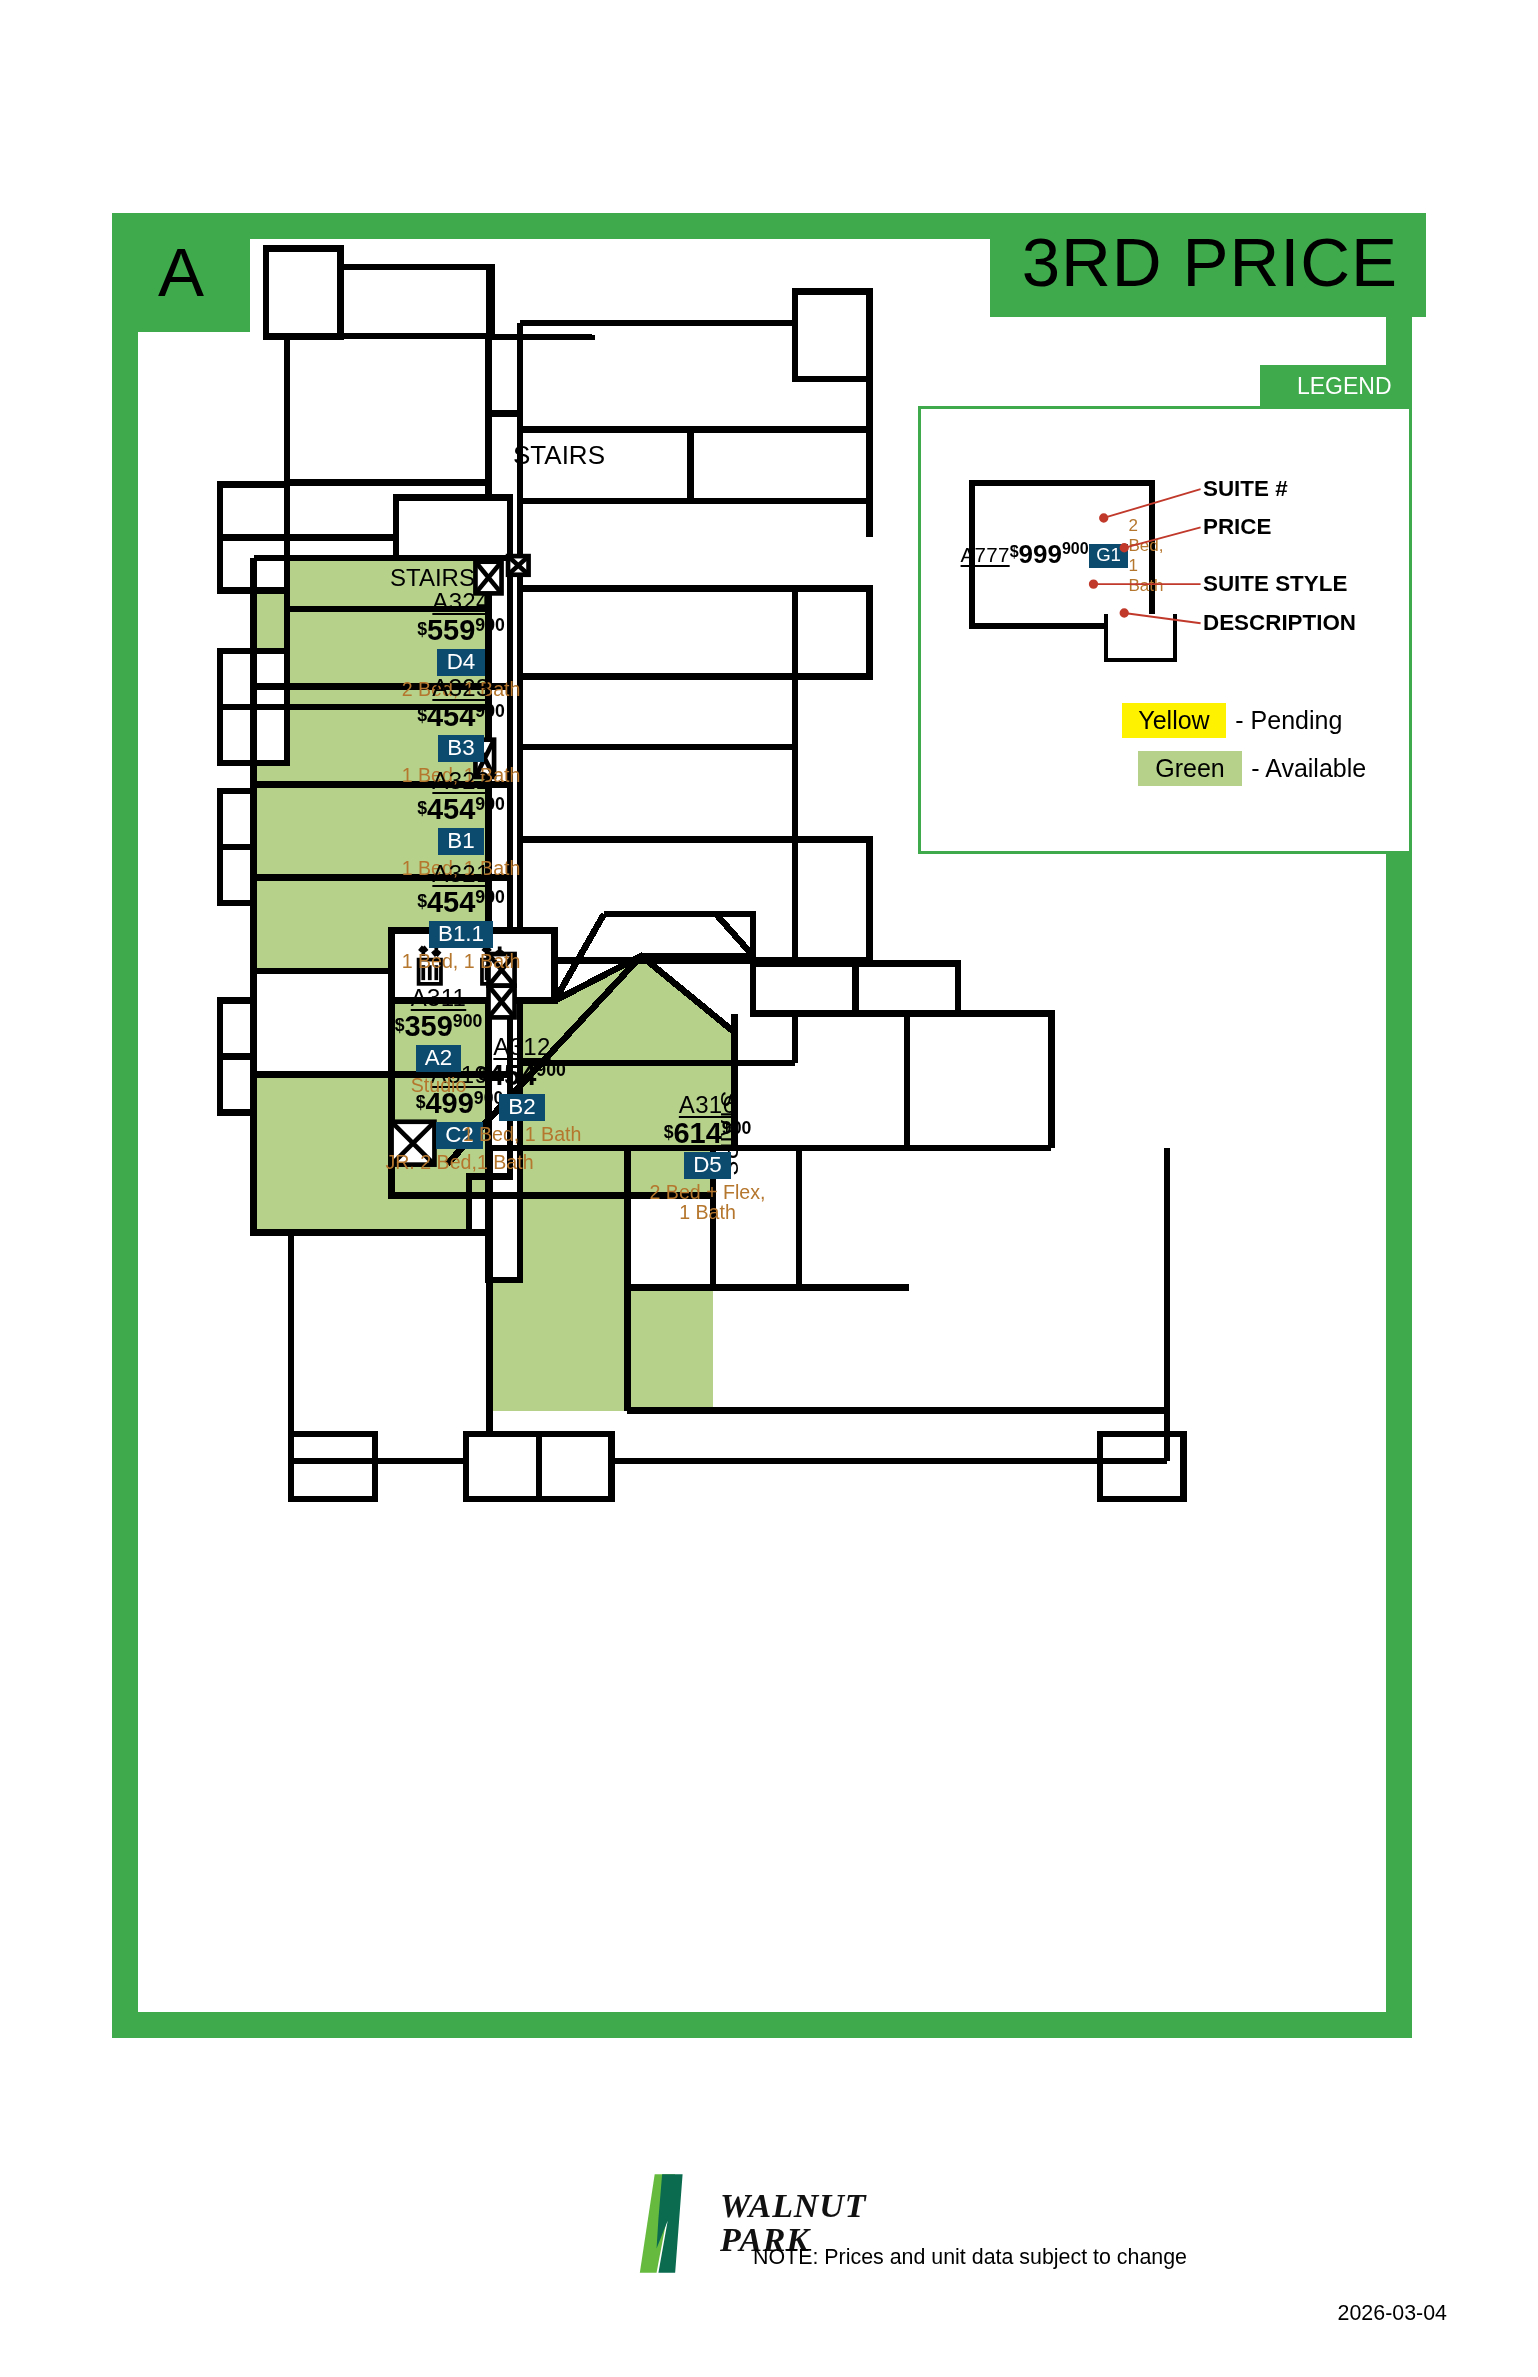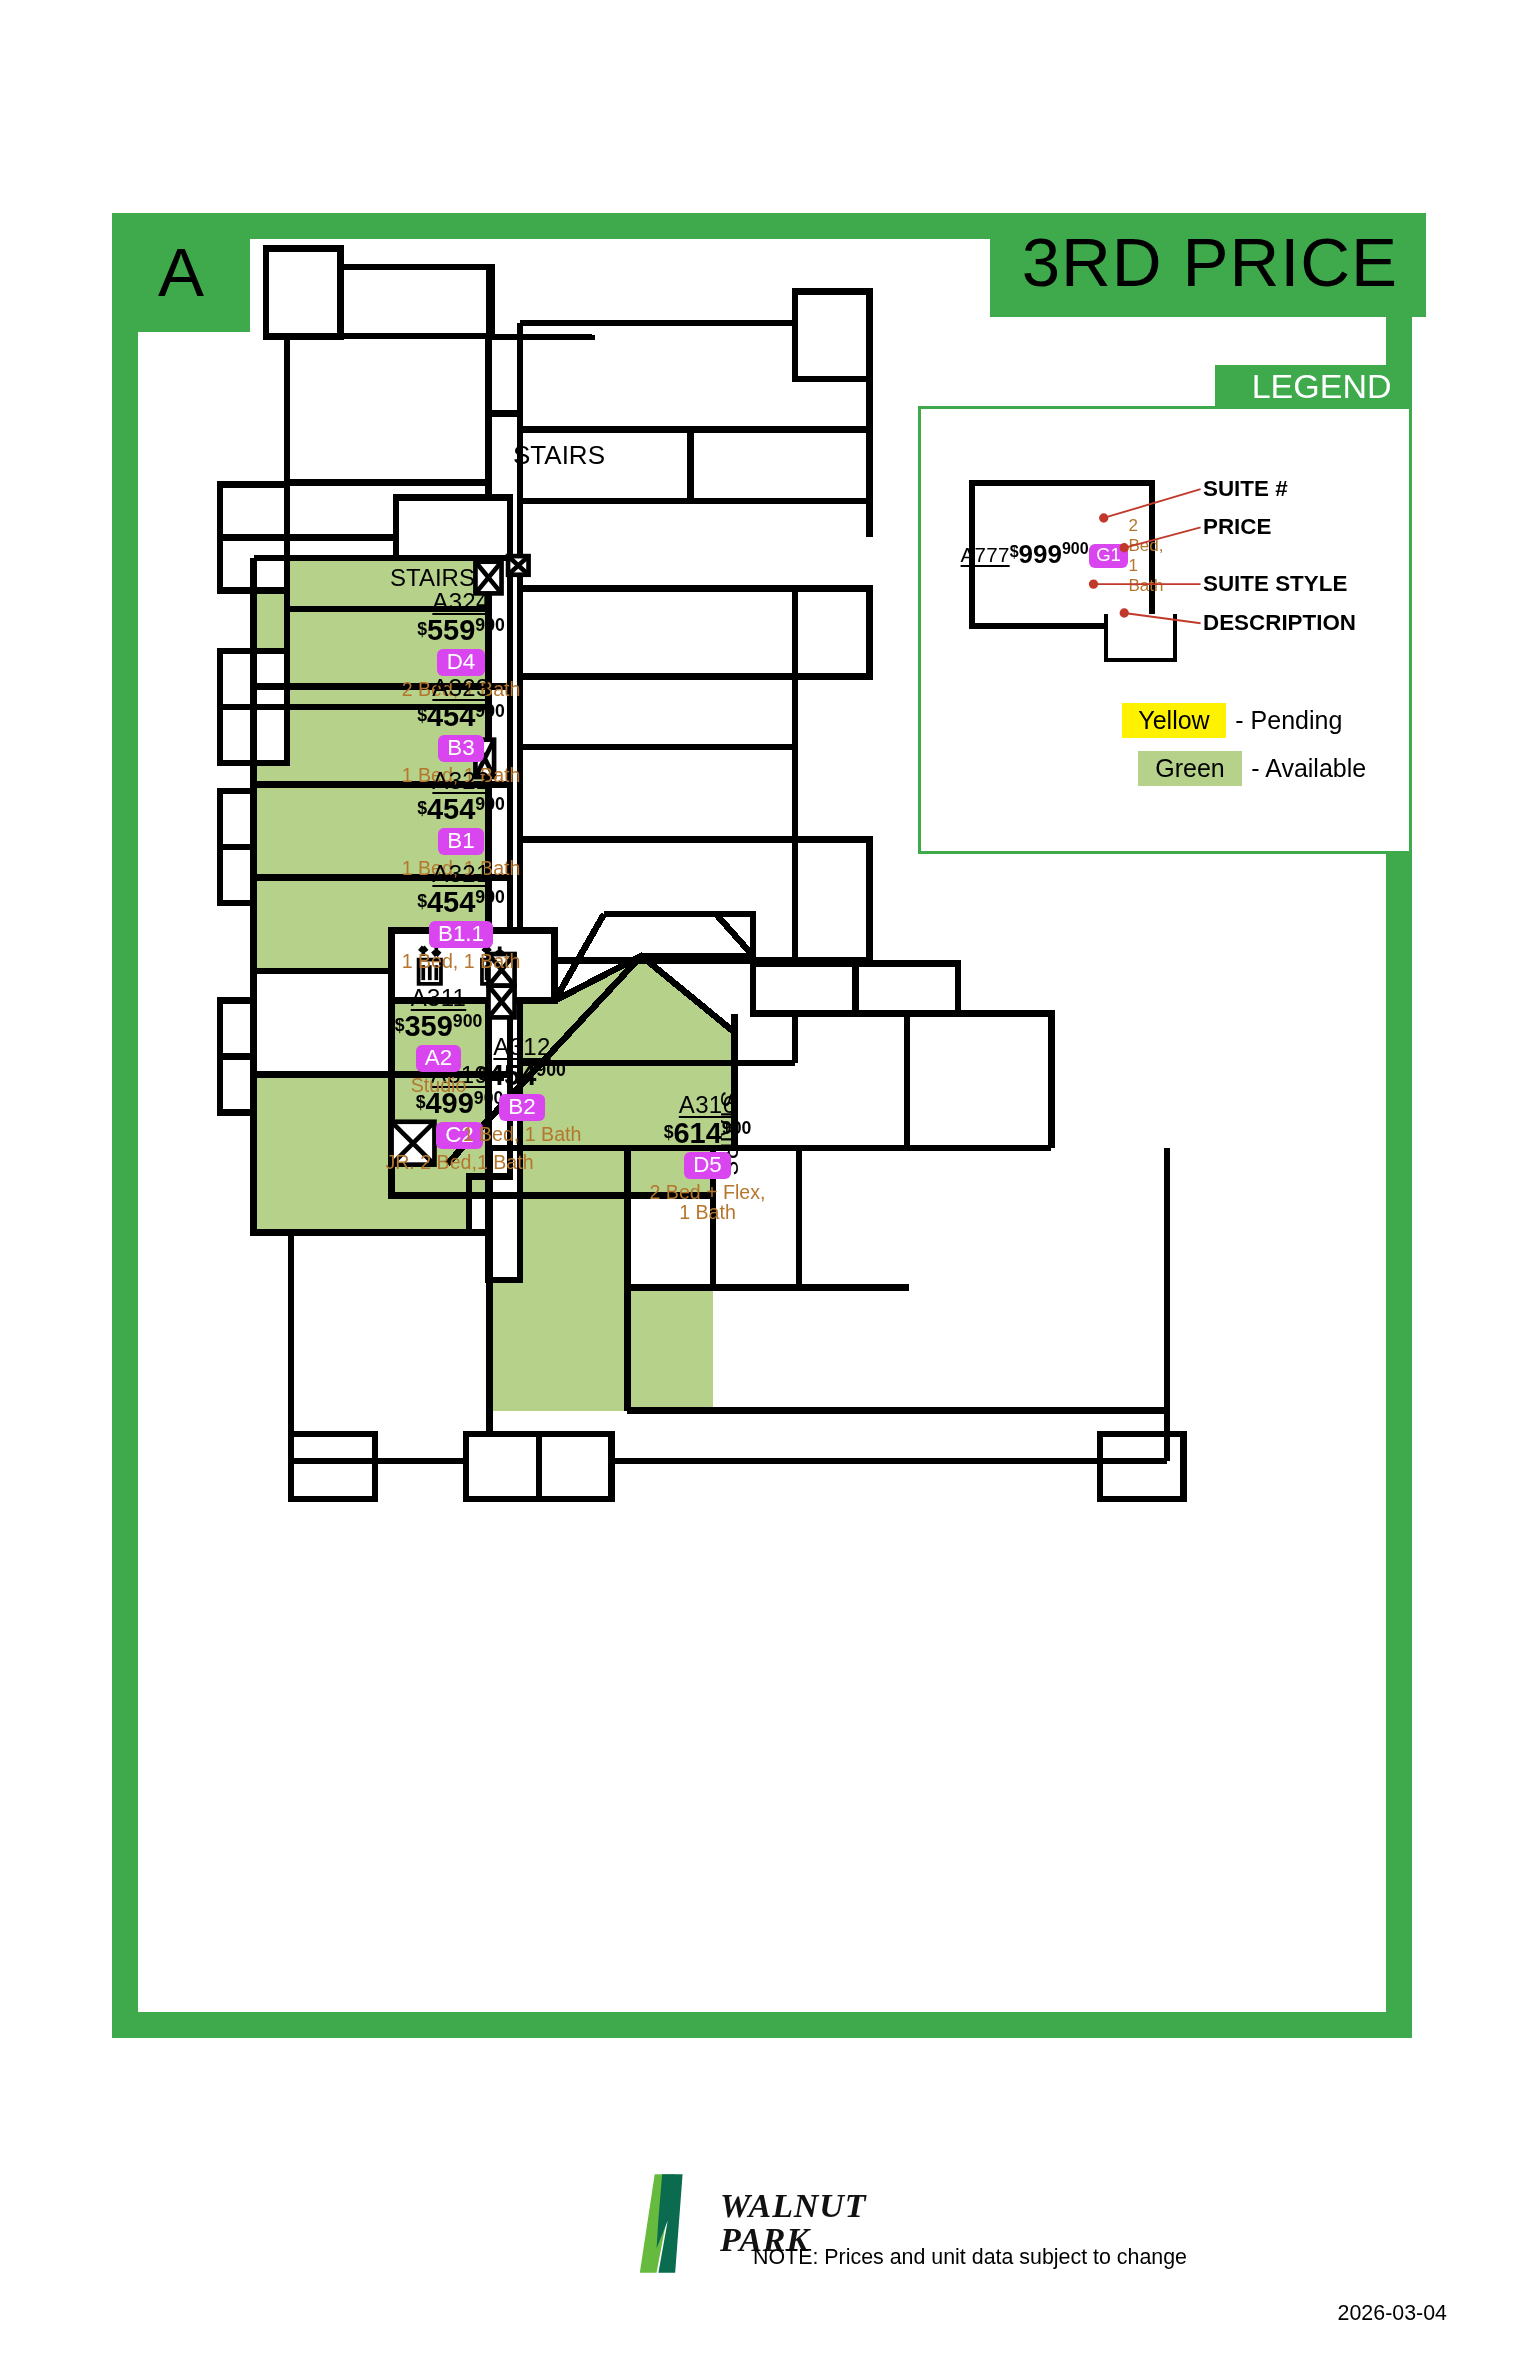--- a/index.html
+++ b/index.html
@@ -17,21 +17,21 @@
             display:flex;align-items:center;justify-content:center;padding:0 28px 5.6px 32px;
             box-sizing:border-box;}
   .floor-title span{font-size:69px;line-height:1;color:#000;letter-spacing:0.9px;
             font-family:"Liberation Sans",sans-serif;}
 
   
   .legend-wrap{position:absolute;left:918px;top:365px;width:494px;height:489px;}
   .legend-tab{position:absolute;right:0;top:0;height:45px;background:#3faa4c;
             display:flex;align-items:center;justify-content:flex-end;padding:0 20.5px 2.8px 37px;
             box-sizing:border-box;}
-  .legend-tab span{font-size:34px;color:#fff;line-height:1;font-family:"Liberation Sans",sans-serif;}
+  .legend-tab span{font-size:23px;color:#fff;line-height:1;font-family:"Liberation Sans",sans-serif;}
   .legend-box{position:absolute;left:0;top:41px;right:0;bottom:0;border:3.7px solid #3faa4c;
             background:#fff;box-sizing:border-box;}
   .legend-sample{position:absolute;left:48px;top:71px;width:186px;height:149px;
             border:6.5px solid #000;background:#fff;box-sizing:border-box;
             display:flex;flex-direction:row;align-items:center;justify-content:center;}
   .legend-sample-notch{position:absolute;left:183px;top:205px;width:73px;height:48px;
             border:4.7px solid #000;border-top:none;background:#fff;box-sizing:border-box;}
   .lg-label{position:absolute;font-size:22.4px;font-weight:bold;color:#000;
             font-family:"Liberation Sans",sans-serif;white-space:nowrap;}
   .swatch-row{position:absolute;display:flex;align-items:center;gap:9.3px;}
@@ -40,21 +40,21 @@
   .sw-text{font-size:25px;color:#000;font-family:"Liberation Sans",sans-serif;}
 
   
   .unit-lbl{position:absolute;text-align:center;pointer-events:none;
             font-family:"Liberation Sans",sans-serif;line-height:1.03;}
   .u-suite{font-size:24px;color:#000;text-decoration:underline;text-underline-offset:2.8px;
             letter-spacing:0.3px;}
   .u-price{font-size:29px;font-weight:bold;color:#000;margin-top:0.9px;}
   .u-price .cur{font-size:17.7px;font-weight:bold;vertical-align:5.6px;}
   .u-price .sup{font-size:17.7px;font-weight:bold;vertical-align:9.3px;}
-  .u-style{display:inline-block;background:#d946ef;color:#fff;border-radius:6px;
+  .u-style{display:inline-block;background:#0c4a6e;color:#fff;border-radius:0;
             padding:0.9px 9.3px 2.8px;font-size:22.4px;margin-top:3.7px;}
   .u-desc{font-size:19.6px;color:#b5762d;margin-top:2.8px;}
 
   
   .legend-sample .u-suite{font-size:20.5px;}
   .legend-sample .u-price{font-size:26px;}
   .legend-sample .u-price .cur{font-size:16px;}
   .legend-sample .u-price .sup{font-size:16px;}
   .legend-sample .u-style{font-size:18.6px;padding:0px 7.5px 1.9px;}
   .legend-sample .u-desc{font-size:17px;}

